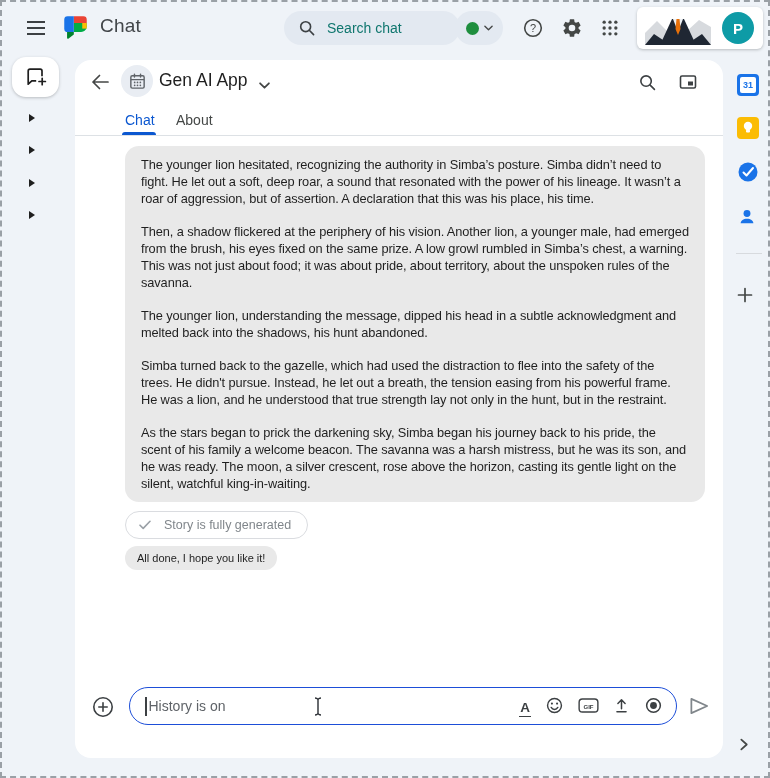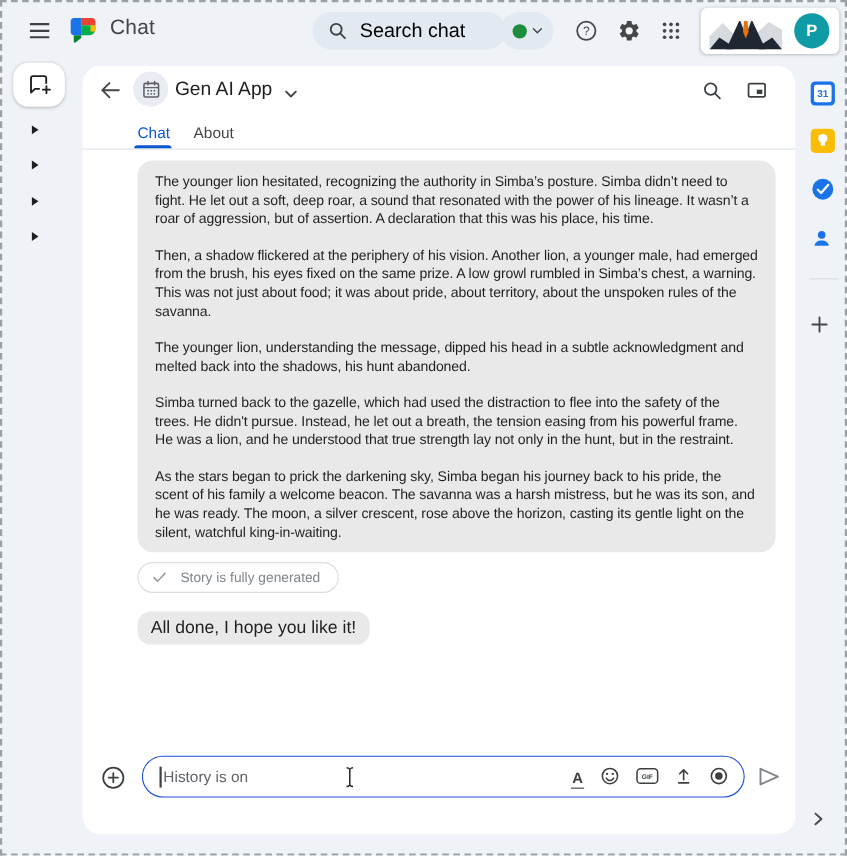--- a/index.html
+++ b/index.html
@@ -8,21 +8,21 @@
   .ants{position:absolute;inset:0;border:2px dashed #9aa0a6;pointer-events:none;z-index:50}
   button{background:none;border:none;padding:0;cursor:pointer;font-family:inherit}
   .abs{position:absolute}
   .iconbtn{position:absolute;display:flex;align-items:center;justify-content:center;
     width:40px;height:40px;border-radius:50%}
   
   .topbar{position:absolute;left:0;top:0;width:770px;height:56px}
   .product{position:absolute;left:100px;top:15px;font-size:19px;color:#414549;letter-spacing:.2px}
   .chip{position:absolute;display:flex;align-items:center;background:#e3e9f1;border-radius:17px;height:34px}
   .chip.search{left:284px;top:11px;width:162px;padding:0 0 0 14px;gap:11px}
-  .searchtxt{font-size:18px;color:#000000}
+  .searchtxt{font-size:14px;color:#0f766e}
   .chip.status{left:455px;top:11px;width:48px;justify-content:center;gap:5px}
   .dot{width:13px;height:13px;border-radius:50%;background:#1e8e3e;display:inline-block}
   .profilebox{position:absolute;left:637px;top:7px;width:126px;height:42px;background:#fff;border-radius:6px;
     box-shadow:0 1px 3px rgba(60,64,67,.3);display:flex;align-items:center;padding:0 5px;gap:8px;box-sizing:border-box}
   .avatar{width:32px;height:32px;border-radius:50%;background:#0e9ba6;color:#fff;font-size:15px;font-weight:bold;
     display:flex;align-items:center;justify-content:center}
   
   .newchat{position:absolute;left:12px;top:57px;width:47px;height:40px;background:#fff;border-radius:14px;
     box-shadow:0 1px 3px rgba(60,64,67,.3);display:flex;align-items:center;justify-content:center}
   .collapse{position:absolute;left:29px;width:0;height:0;border-left:6px solid #1f1f1f;
@@ -39,22 +39,22 @@
   .tabline{position:absolute;left:47px;top:72px;width:34px;height:3px;background:#0b57d0;border-radius:3px 3px 0 0}
   .hdivider{position:absolute;left:0;top:75px;width:648px;height:1px;background:#dde1e5}
   
   .messages{position:absolute;left:0;top:76px;width:648px;height:550px;padding:10px 18px 0 50px;box-sizing:border-box;overflow:hidden}
   .storybubble{max-width:580px;background:#e9e9e9;border-radius:14px;padding:10px 16px;box-sizing:border-box;
     font-size:12.8px;line-height:17px;letter-spacing:-.1px;color:#1f1f1f}
   .storybubble p{margin:0 0 16px}
   .storybubble p:last-child{margin-bottom:0}
   .statuschip{display:inline-flex;align-items:center;gap:13px;margin-top:9px;height:26px;padding:0 16px 0 13px;
     border:1px solid #dadce0;border-radius:14px;font-size:12.5px;color:#80868b;background:#fff}
-  .followup{display:table;margin-top:17px;background:#e9e9e9;border-radius:12px;padding:6px 12px;
-    font-size:16px;color:#1f1f1f}
+  .followup{display:table;margin-top:7px;background:#e9e9e9;border-radius:12px;padding:6px 12px;
+    font-size:11px;color:#1f1f1f}
   
   .compose{position:absolute;left:0;top:626px;width:648px;height:46px}
   .plusbtn{position:absolute;left:15px;top:8px;width:26px;height:26px;display:flex;align-items:center;justify-content:center}
   .inputbox{position:absolute;left:54px;top:1px;width:548px;height:38px;border:1px solid #1d4ed8;border-radius:20px;
     display:flex;align-items:center;padding-left:15px;box-sizing:border-box}
   .caret{width:1.5px;height:19px;background:#3c4043;margin-right:2px}
   .placeholder{font-size:14px;color:#5f6368}
   .inputicons{position:absolute;right:13px;top:0;height:38px;display:flex;align-items:center;gap:14px}
   .fmtA{font-size:13.5px;font-weight:600;color:#3c4043;border-bottom:1.6px solid #3c4043;padding:0 1px 1px;line-height:13px}
   .sendbtn{position:absolute;left:612px;top:8px;width:24px;height:24px;display:flex;align-items:center;justify-content:center}

